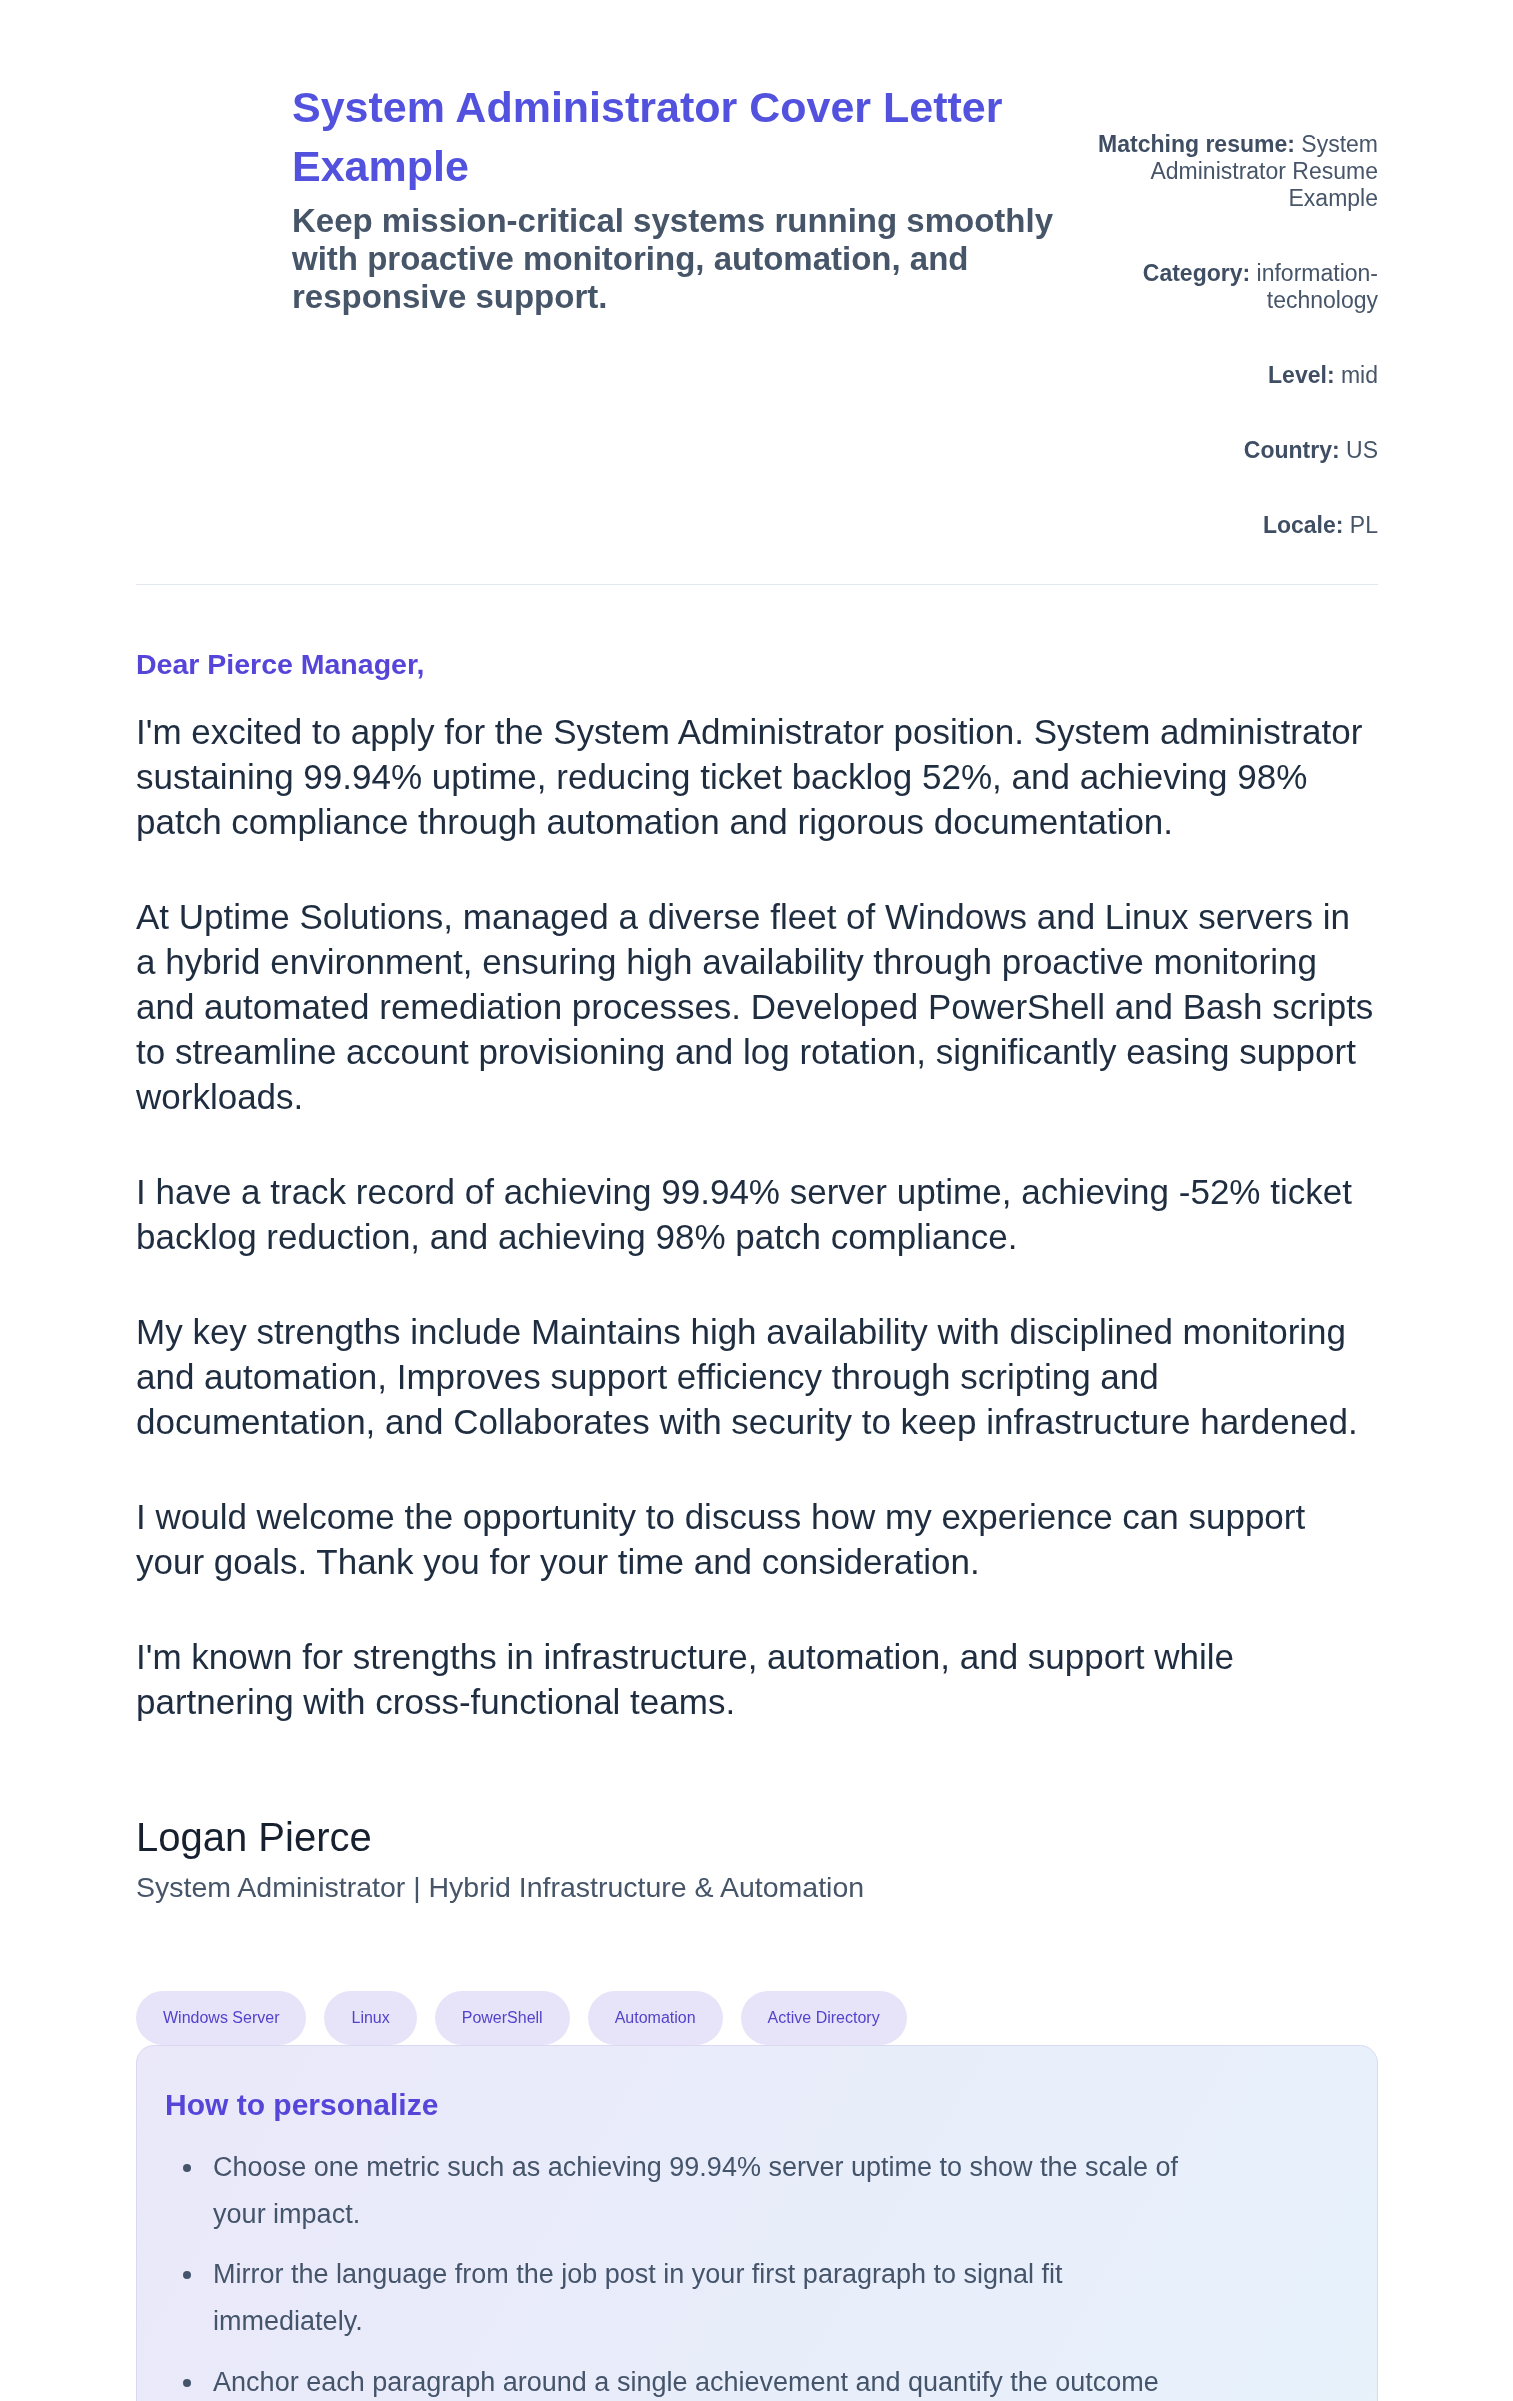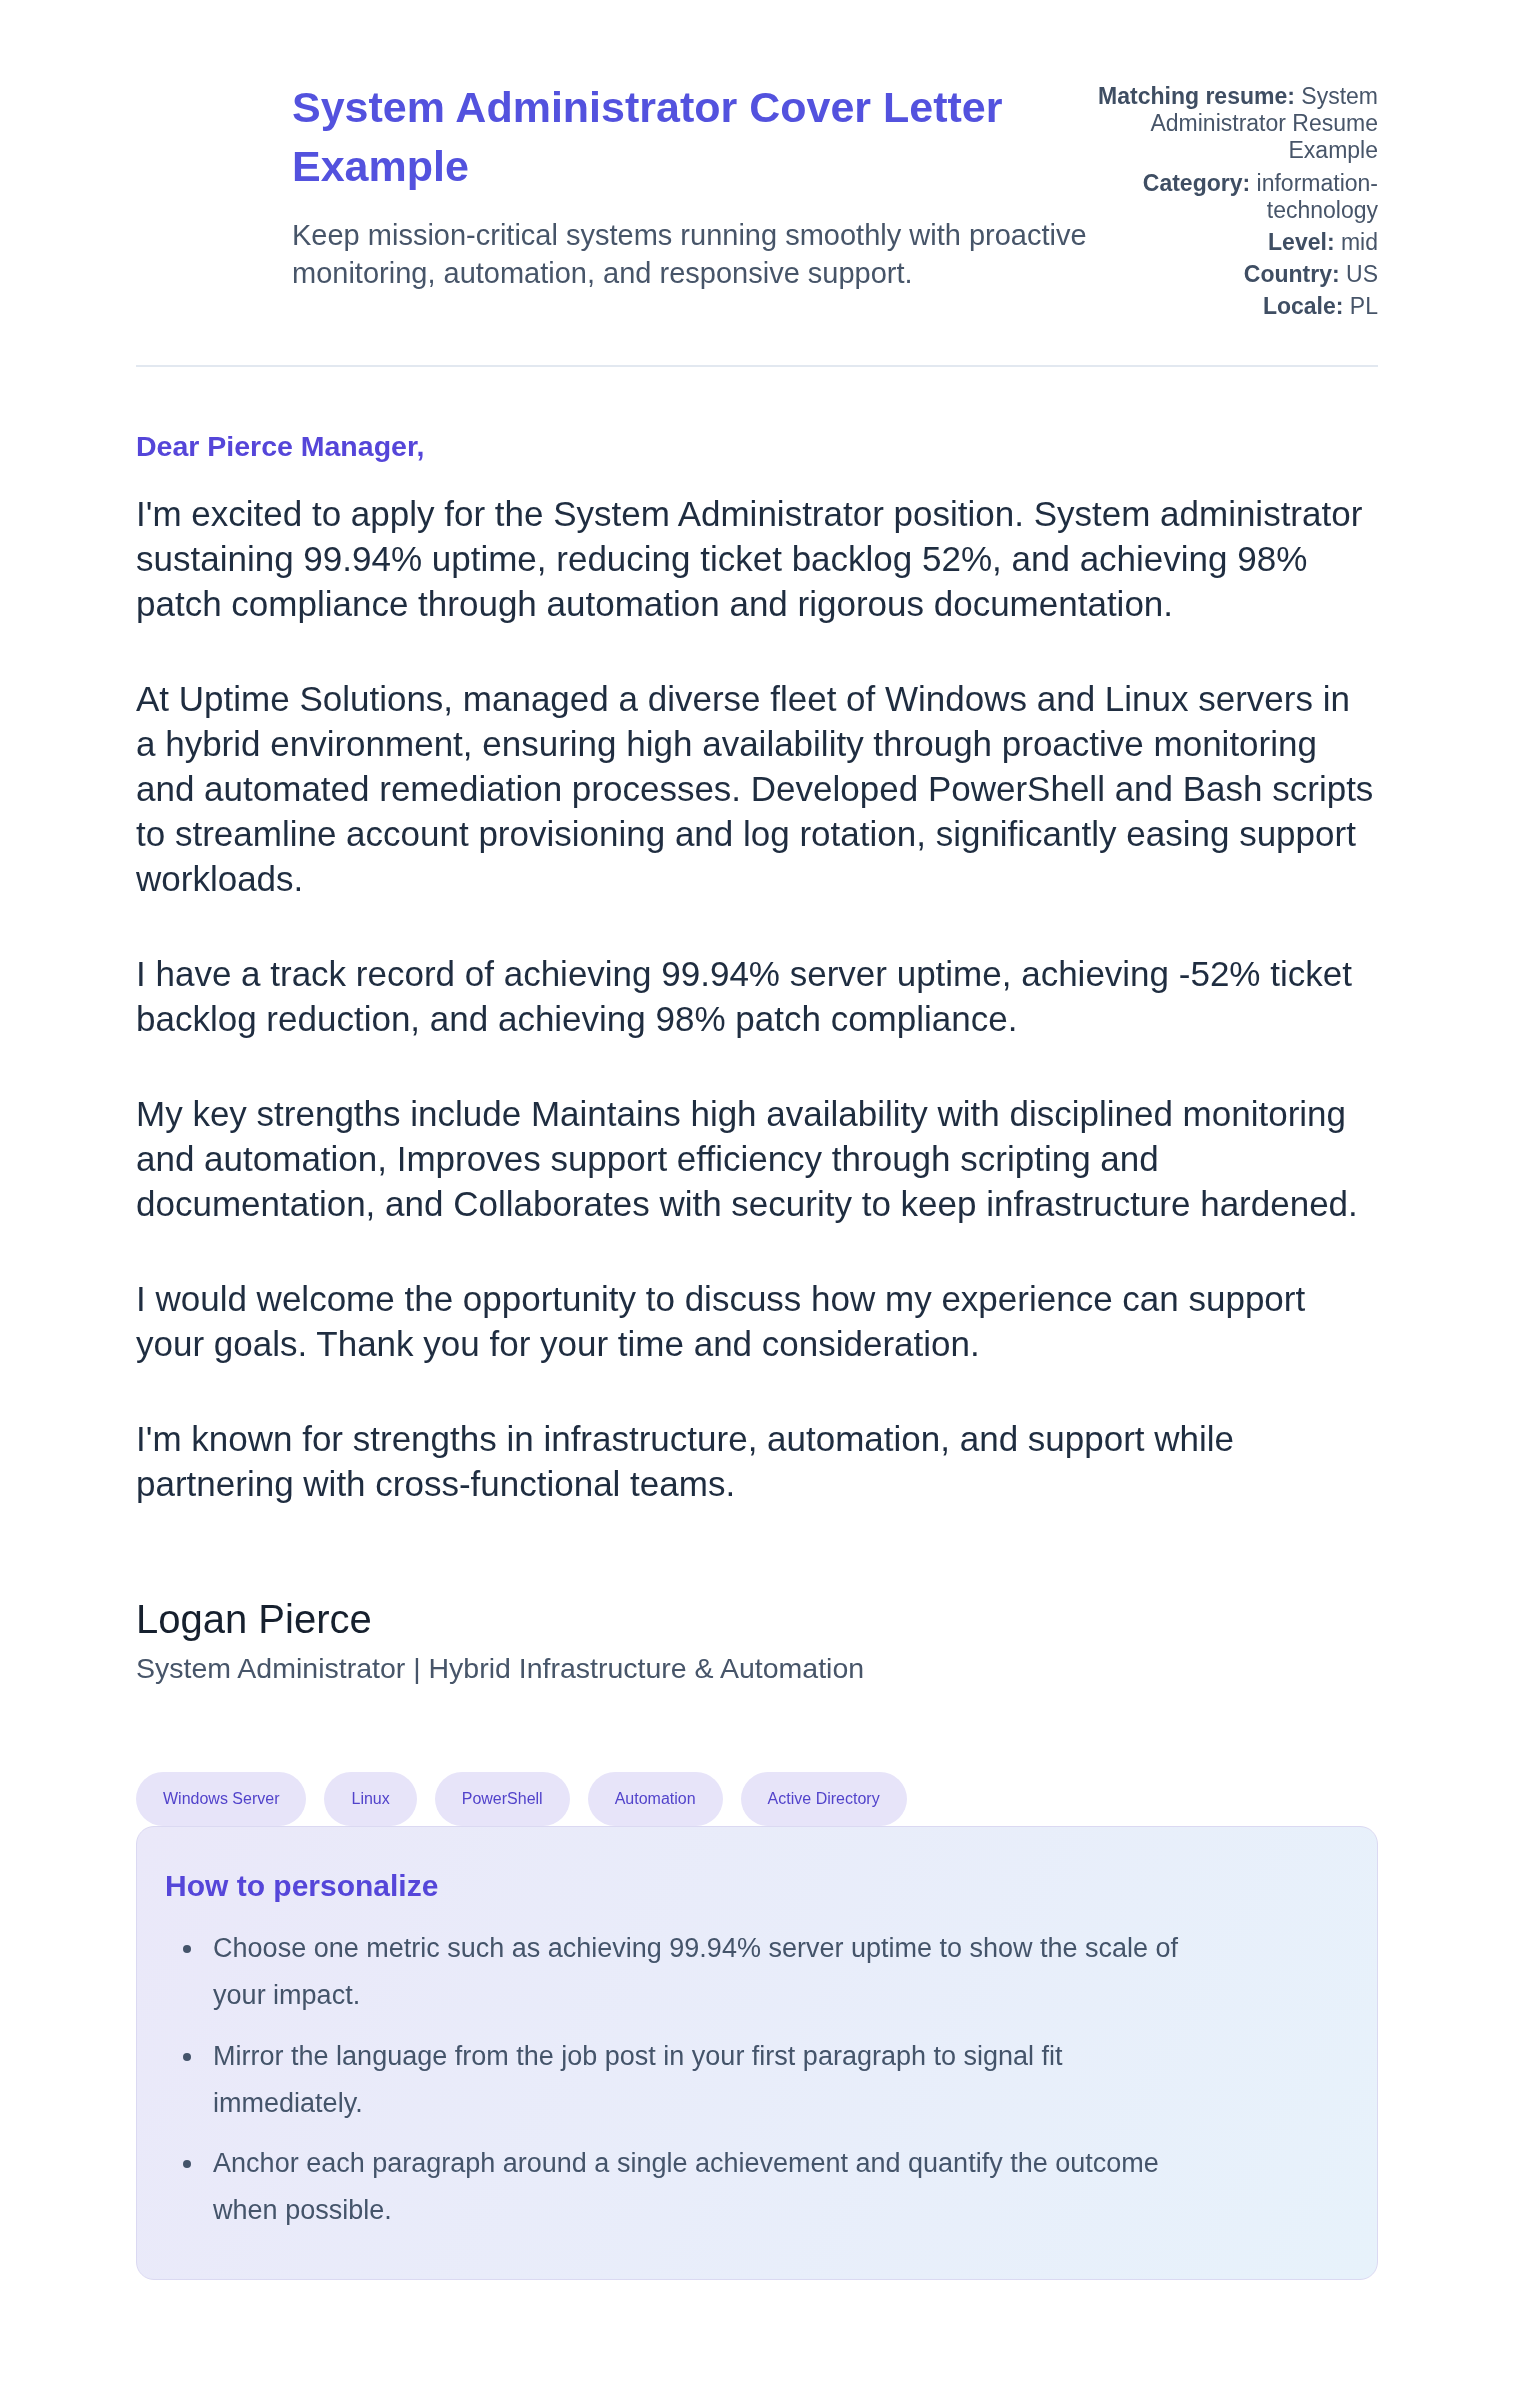--- a/index.html
+++ b/index.html
@@ -38,37 +38,37 @@
   .header-left{max-width:917px;}
   h1.title{
     margin:0;
     font-size:43px;
     line-height:59px;
     font-weight:bold;
     color:var(--accent);
     max-width:774px;
   }
   .subtitle{
-    margin:20px 0 0 0;
-    font-size:29px;
+    margin:6px 0 0 0;
+    font-size:33px;
     line-height:38px;
-    font-weight:normal;
+    font-weight:bold;
     color:var(--muted);
     max-width:801px;
   }
   .meta{
     width:285px;
     flex:0 0 285px;
     text-align:right;
     font-size:23px;
     line-height:27px;
     color:var(--muted);
     padding-top:5.3px;
   }
-  .meta-row{margin-bottom:5.3px;}
+  .meta-row{margin-bottom:5.3px;margin-top:48px;}
   .meta-label{font-weight:bold;color:var(--metaLabel);}
   
   .divider{
     border:none;
     height:1.8px;
     background:var(--divider);
     margin:39px 0 0 0;
   }
   
   .greeting{

